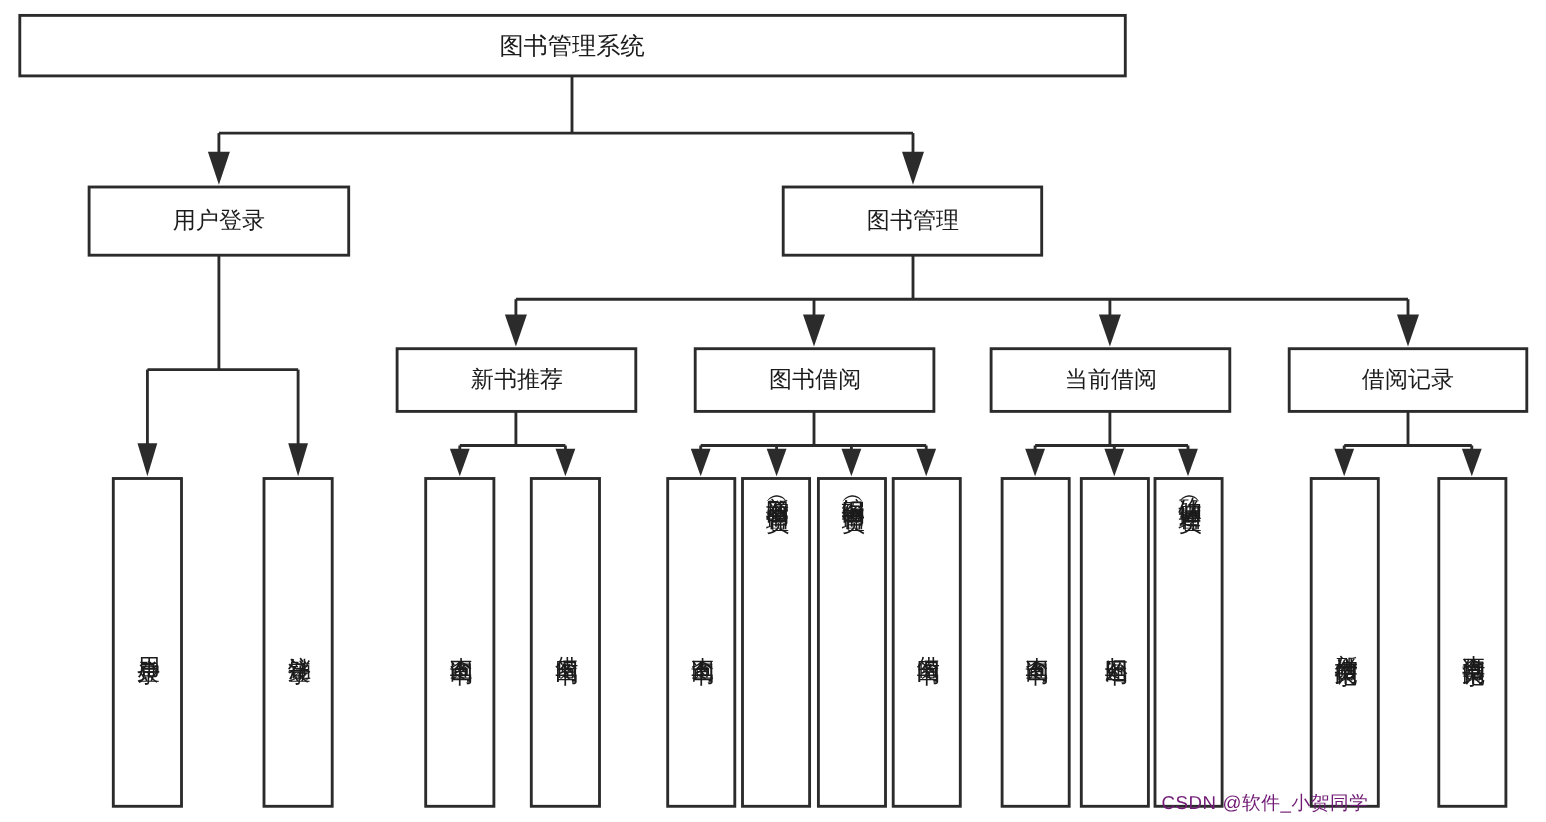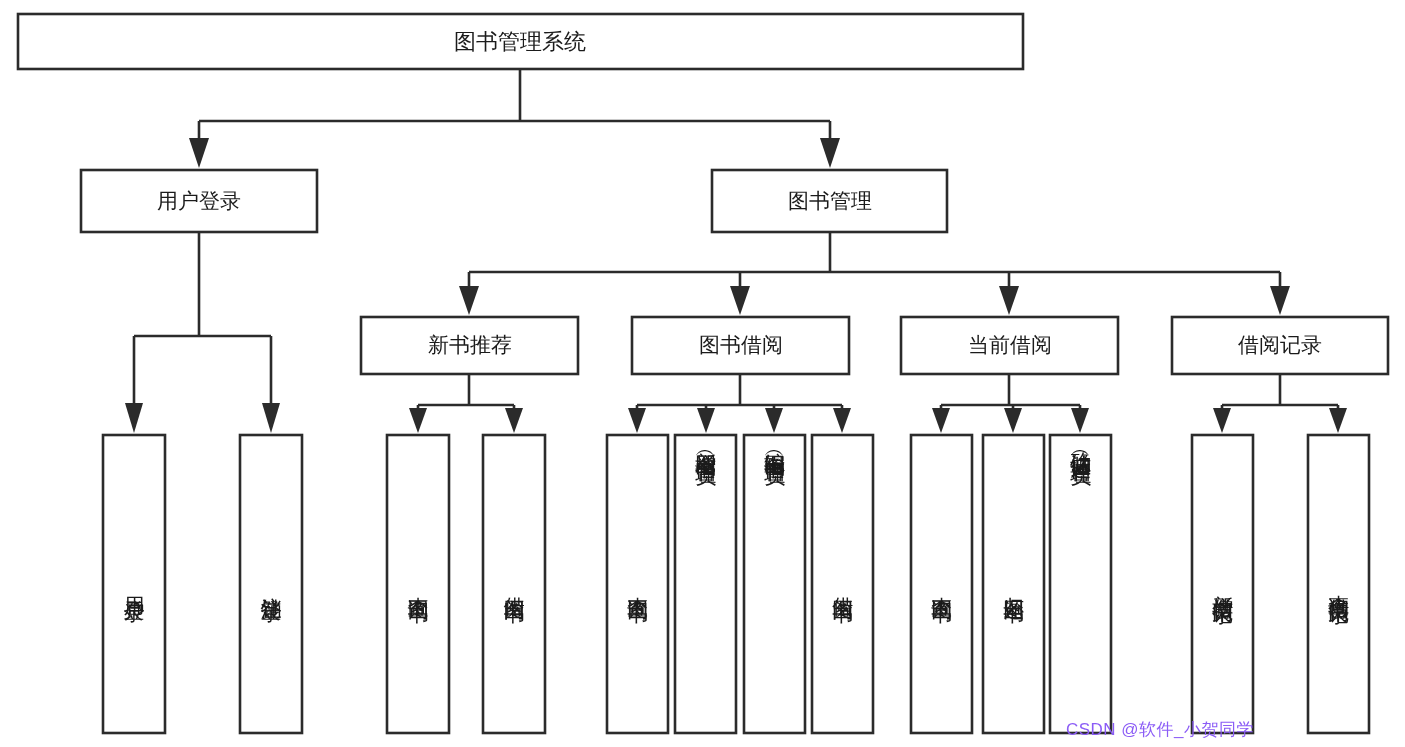--- a/index.html
+++ b/index.html
@@ -11,21 +11,20 @@
     width: 1405px;
     height: 747px;
     font-family: "Liberation Sans", "DejaVu Sans", sans-serif;
     overflow: hidden;
   }
   #diagram-root {
     position: relative;
     width: 1252px;
     height: 747px;
     background: #ffffff;
-    padding-left: 10px;
   }
   svg.diagram-canvas {
     position: absolute;
     left: 0;
     top: 0;
     width: 1405px;
     height: 747px;
     display: block;
   }
   .node-box {
@@ -74,21 +73,21 @@
     color: #1b1b1b;
     white-space: nowrap;
     text-align: center;
   }
   .watermark {
     position: absolute;
     right: 8px;
     bottom: 6px;
     font-family: "Liberation Sans", "DejaVu Sans", sans-serif;
     font-size: 17px;
-    color: #8b5cf6;
+    color: #701a75;
     white-space: nowrap;
     letter-spacing: 0.5px;
   }
 </style>
 </head>
 <body>
 
 <div id="diagram-root">
 
   <svg class="diagram-canvas" viewBox="0 0 1405 747">

